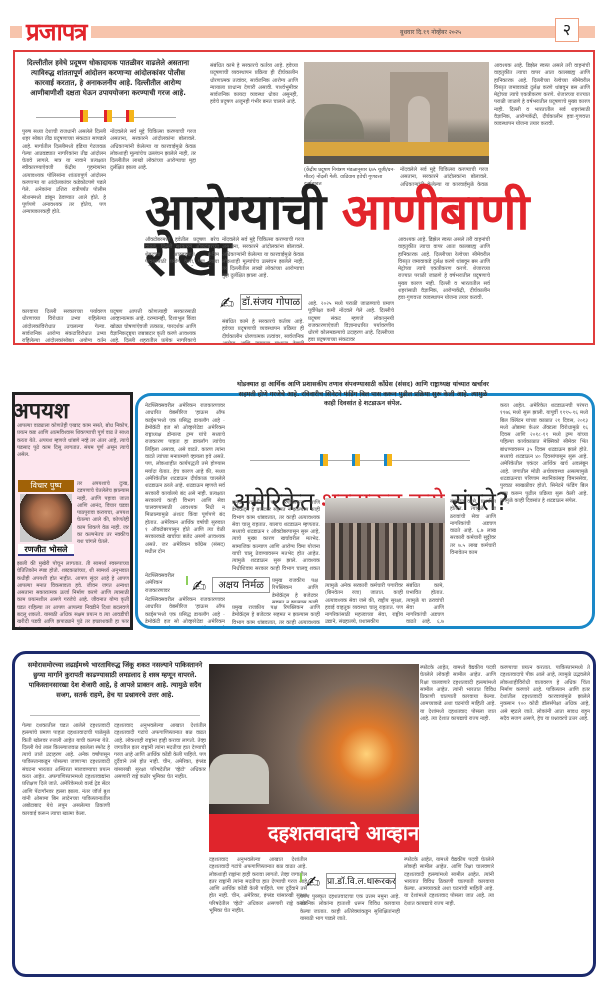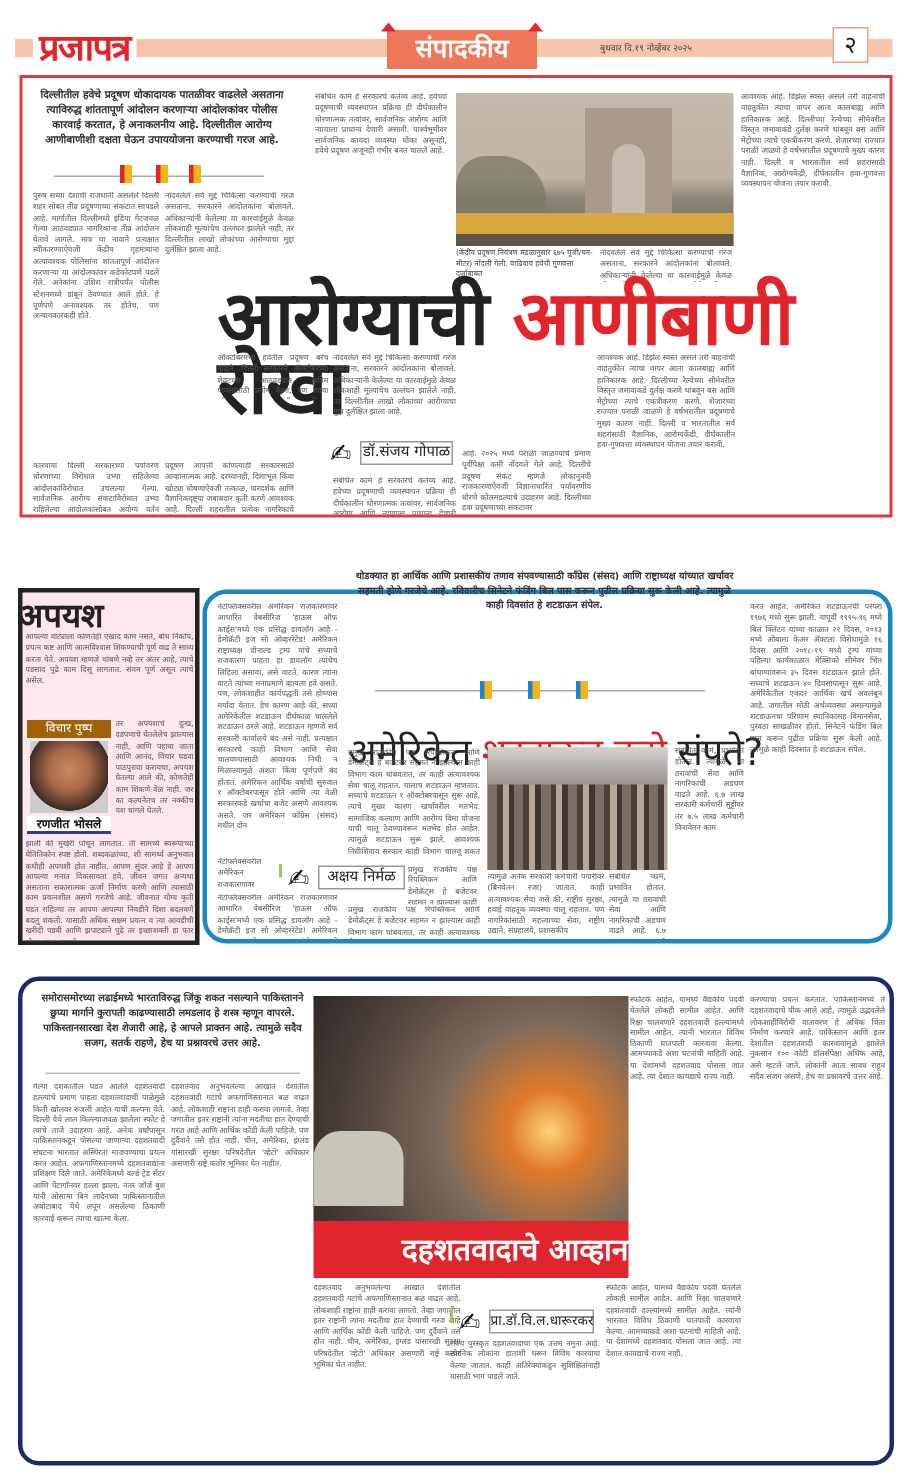--- a/index.html
+++ b/index.html
@@ -53,21 +53,20 @@
 .portrait-name{position:absolute;left:18px;top:544px;width:56px;height:12px;background:#fff;font-size:8px;font-weight:bold;text-align:center;line-height:12px;color:#111;border-bottom:2px solid #3b3b8c}
 .rule{position:absolute;height:1px;background:#bbb}
 .green-mark{position:absolute;width:2px;height:9px;background:#8ecf5c}
 </style>
 </head>
 <body>
 
 <div class="masthead">
   <div class="mast-band"></div>
   <div class="logo">प्रजापत्र</div>
-  <div class="section-tab">संपादकीय</div>
   <div class="dateline">बुधवार दि.१९ नोव्हेंबर २०२५</div>
   <div class="pageno">२</div>
 </div>
 
 <div class="box red-box"></div>
 <div class="col lead" style="left:22px;top:58px;width:172px;height:44px;">दिल्लीतील हवेचे प्रदूषण धोकादायक पातळीवर वाढलेले असताना त्याविरुद्ध शांततापूर्ण आंदोलन करणाऱ्या आंदोलकांवर पोलीस कारवाई करतात, हे अनाकलनीय आहे. दिल्लीतील आरोग्य आणीबाणीशी दक्षता घेऊन उपाययोजना करण्याची गरज आहे.</div>
 <div class="deco" style="left:36px;top:117px;width:140px;"></div>
 <div class="deco-sq" style="left:80px;top:110px;"></div>
 <div class="deco-sq" style="left:104px;top:110px;"></div>
 <div class="deco-sq" style="left:126px;top:110px;"></div>

